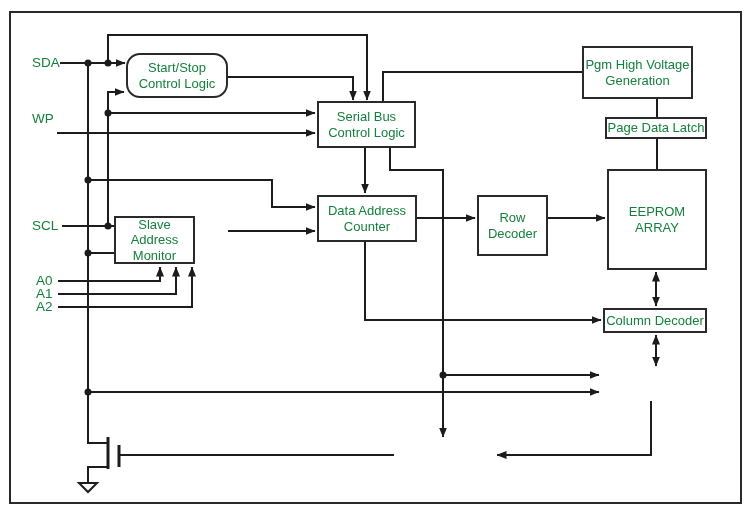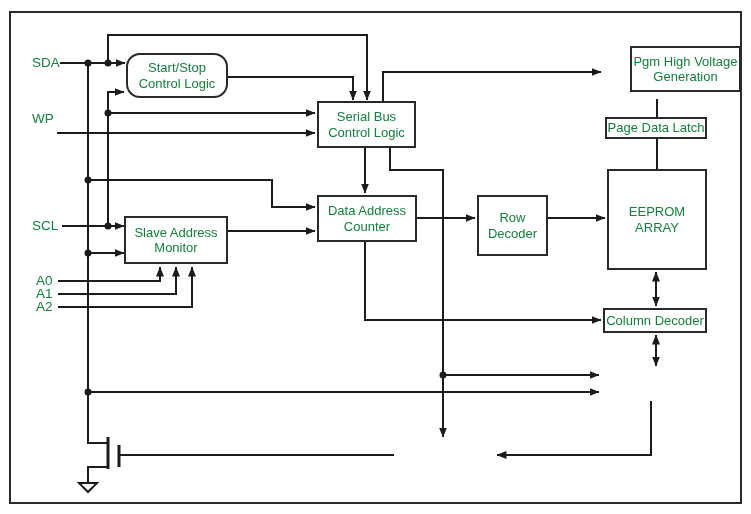--- a/index.html
+++ b/index.html
@@ -114,26 +114,26 @@
   <div class="sig" style="left:32px;top:112px;">WP</div>
   <div class="sig" style="left:32px;top:219px;">SCL</div>
   <div class="sig" style="left:36px;top:274px;">A0</div>
   <div class="sig" style="left:36px;top:287px;">A1</div>
   <div class="sig" style="left:36px;top:300px;">A2</div>
 
   <div class="block" style="left:126px;top:53px;width:102px;height:45px;border-radius:14px;">Start/Stop
 Control Logic</div>
   <div class="block" style="left:317px;top:101px;width:99px;height:47px;">Serial Bus
 Control Logic</div>
-  <div class="block" style="left:124px;top:216px;width:104px;height:48px;">Slave Address
+  <div class="block" style="left:114px;top:216px;width:81px;height:48px;">Slave Address
 Monitor</div>
   <div class="block" style="left:317px;top:195px;width:100px;height:47px;">Data Address
 Counter</div>
   <div class="block" style="left:477px;top:195px;width:71px;height:61px;">Row
 Decoder</div>
   <div class="block" style="left:607px;top:169px;width:100px;height:101px;">EEPROM
 ARRAY</div>
-  <div class="block" style="left:630px;top:46px;width:111px;height:46px;">Pgm High Voltage
+  <div class="block" style="left:582px;top:46px;width:111px;height:53px;">Pgm High Voltage
 Generation</div>
   <div class="block" style="left:605px;top:117px;width:102px;height:22px;">Page Data Latch</div>
   <div class="block" style="left:603px;top:308px;width:104px;height:25px;">Column Decoder</div>
 
 </div>
 
 </body></html>

